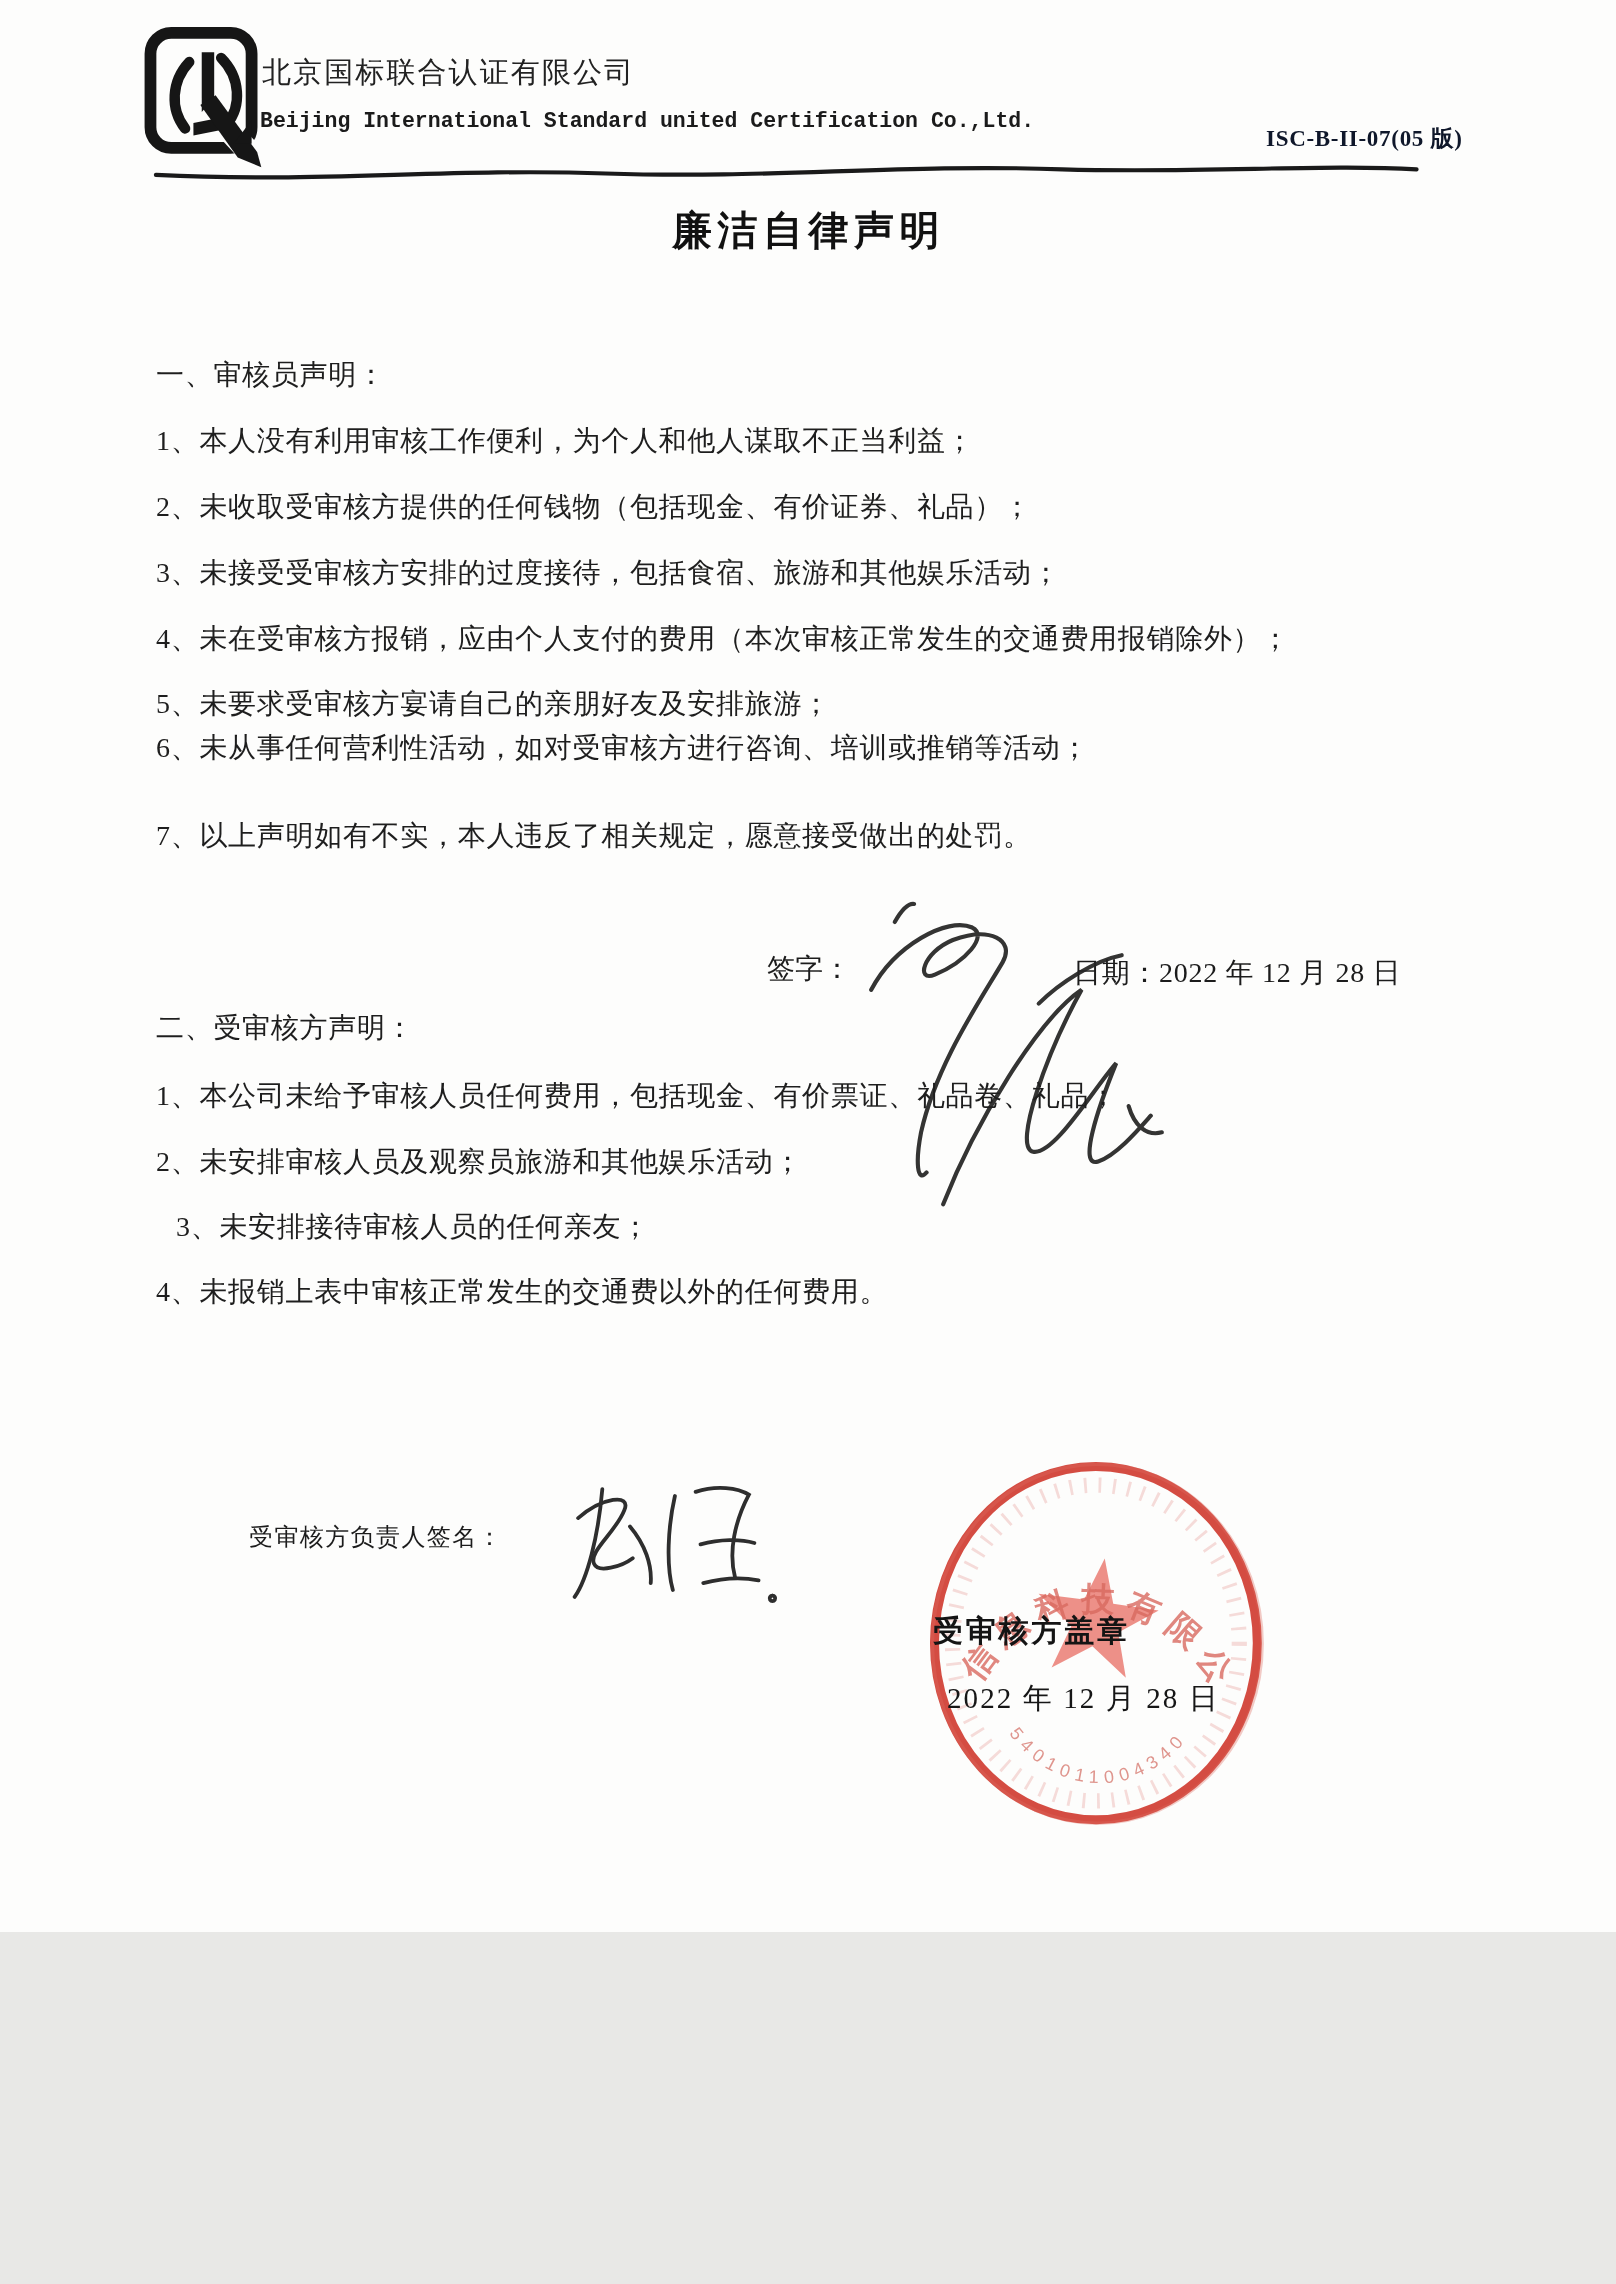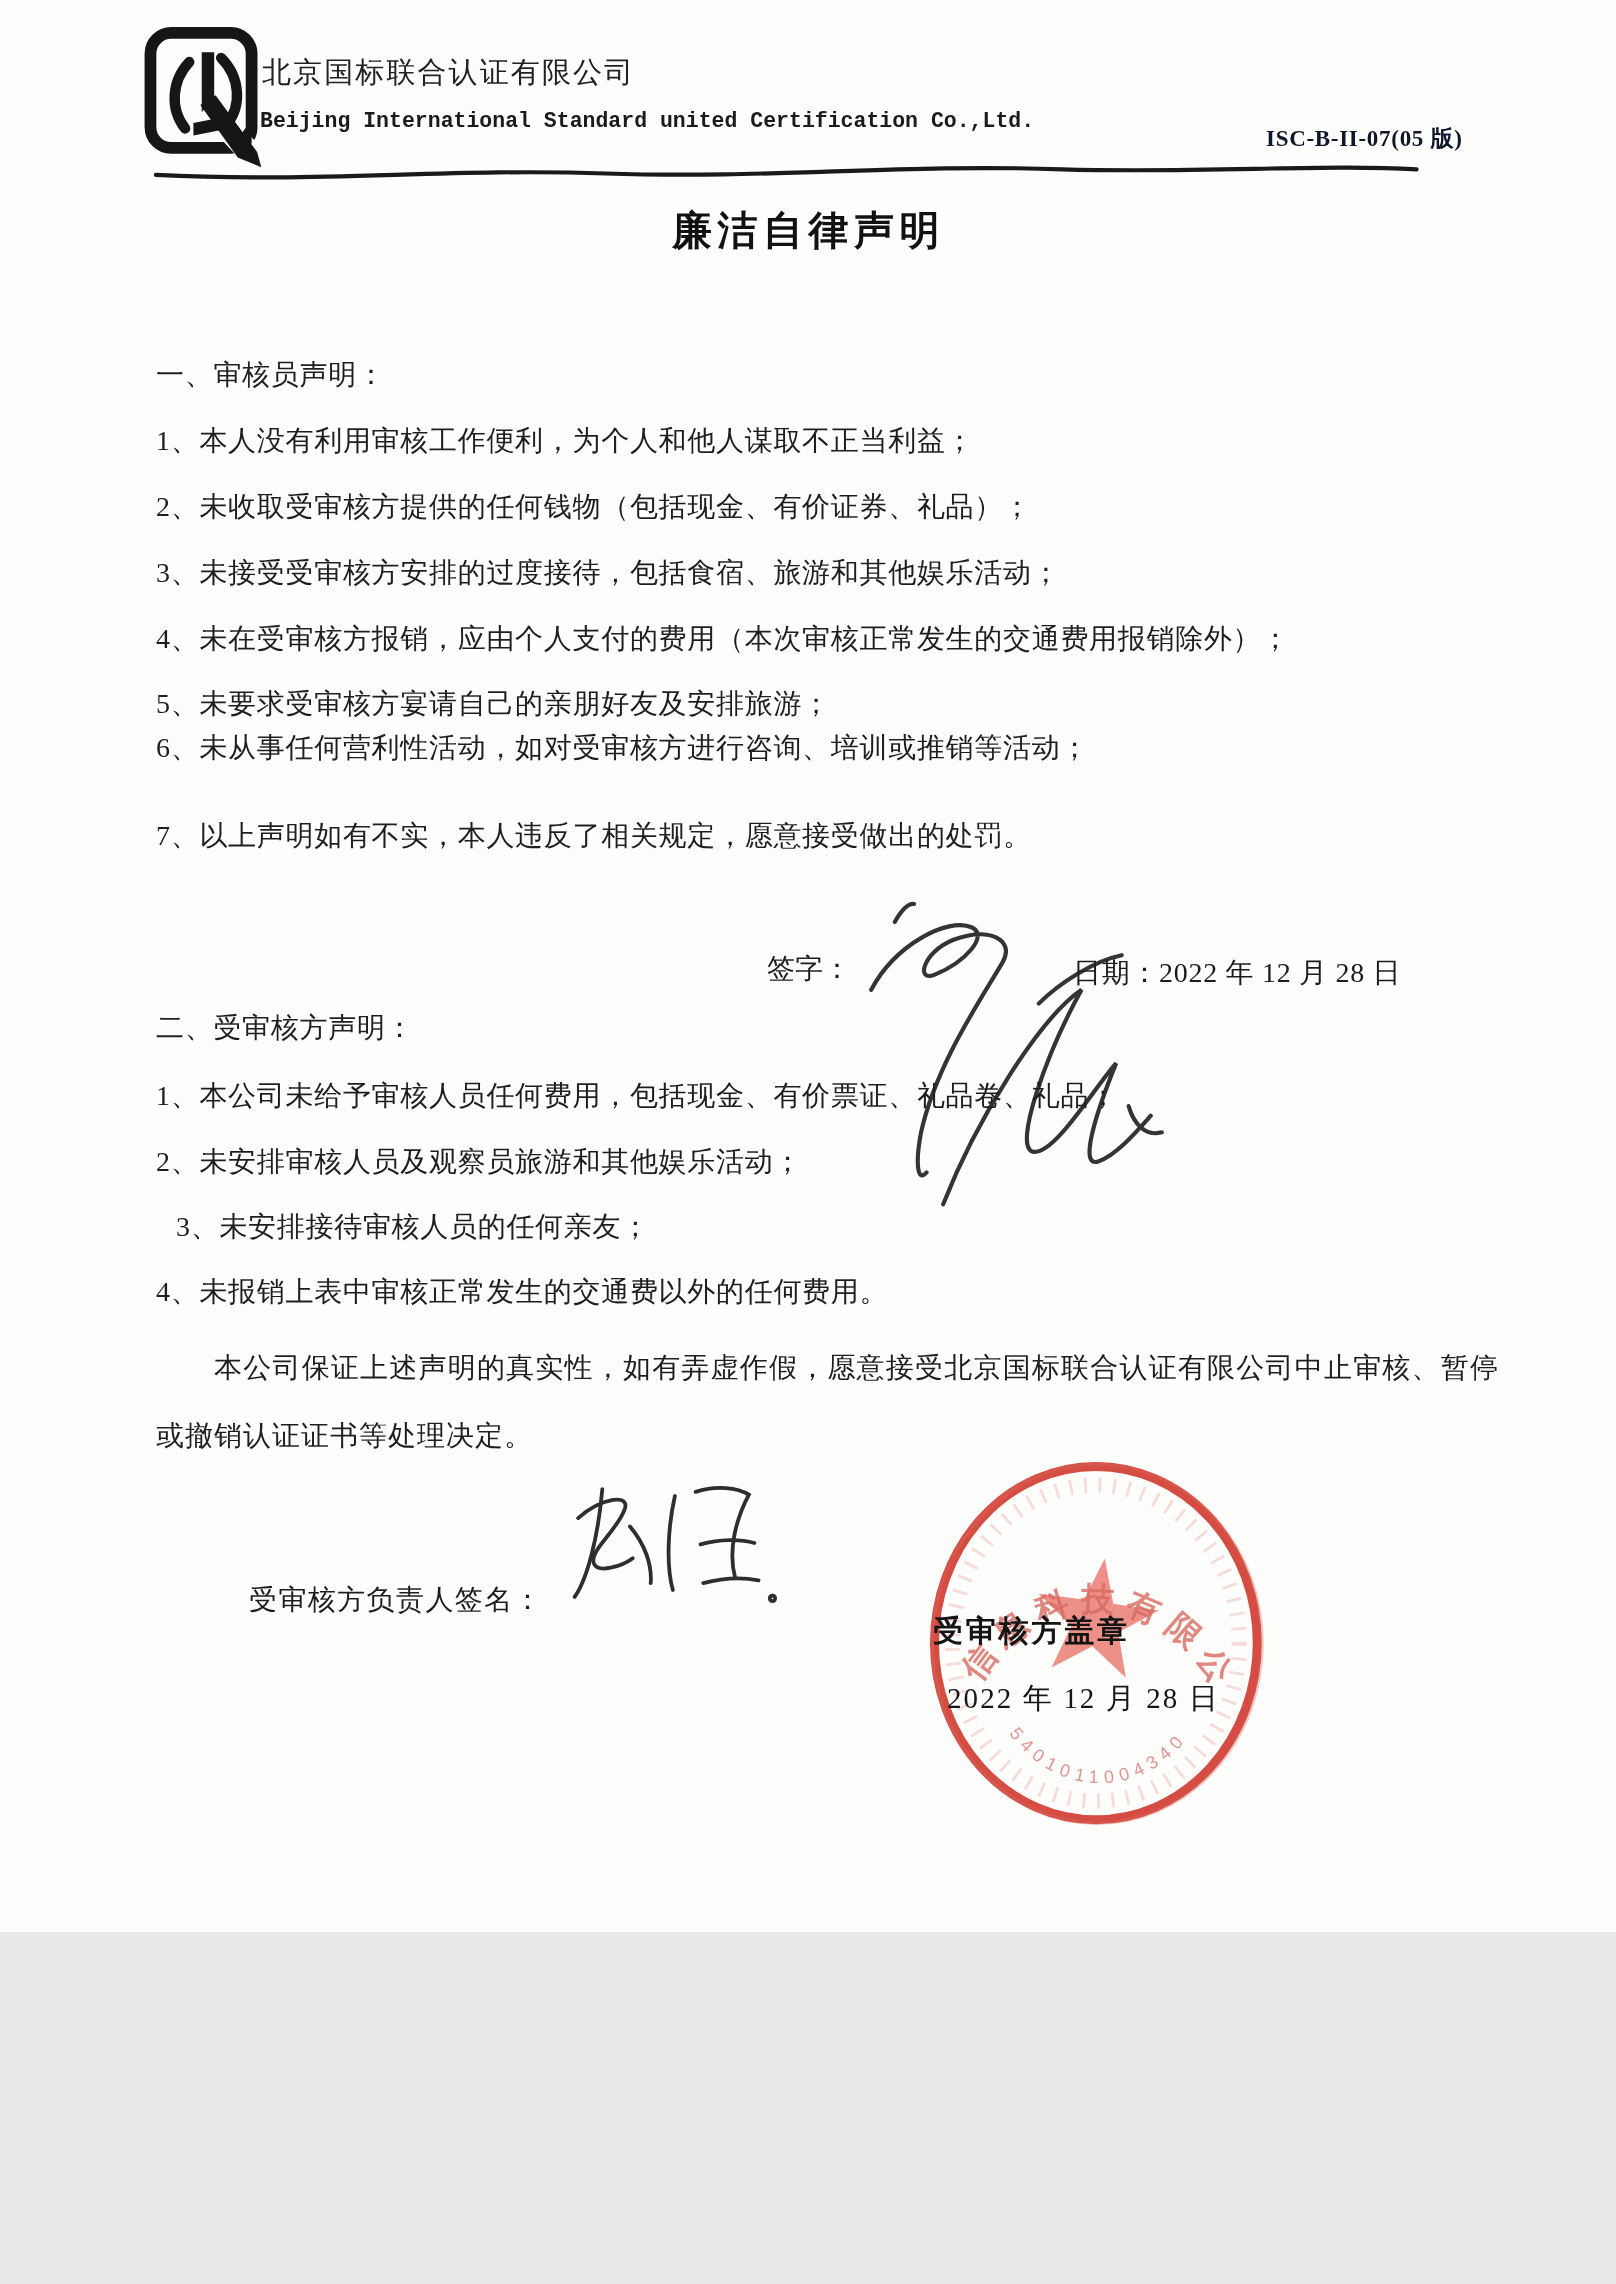--- a/index.html
+++ b/index.html
@@ -56,21 +56,21 @@
   .s2-i0{top:1077px;}
   .s2-i1{top:1143px;}
   .s2-i2{top:1208px;margin-left:20px;}
   .s2-i3{top:1273px;}
   .closing{
     left:156px;top:1334px;width:1343px;
     font-size:28px;letter-spacing:1px;line-height:68px;
     text-indent:58px;text-align:justify;color:#1e1e1e;
     white-space:normal;
   }
-  .sign2-label{left:249px;top:1581px;font-size:28px;letter-spacing:1.4px;white-space:nowrap;}
+  .sign2-label{left:249px;top:1521px;font-size:24px;letter-spacing:1.4px;white-space:nowrap;}
   
   .seal-label{
     left:933px;top:1611px;
     font-size:30px;font-weight:700;letter-spacing:2.8px;color:#141414;white-space:nowrap;
   }
   .seal-date{
     left:947px;top:1679px;
     font-size:29px;letter-spacing:2.1px;color:#161616;white-space:nowrap;
   }
   
@@ -145,21 +145,20 @@
       </g>
     </svg>
   </div>
 
   <div class="abs line s2-heading">二、受审核方声明：</div>
   <div class="abs line s2-i0">1、本公司未给予审核人员任何费用，包括现金、有价票证、礼品卷、礼品；</div>
   <div class="abs line s2-i1">2、未安排审核人员及观察员旅游和其他娱乐活动；</div>
   <div class="abs line s2-i2">3、未安排接待审核人员的任何亲友；</div>
   <div class="abs line s2-i3">4、未报销上表中审核正常发生的交通费以外的任何费用。</div>
 
-  <div class="abs closing">本公司保证上述声明的真实性，如有弄虚作假，愿意接受北京国标联合认证有限公司中止审核、暂停或撤销认证证书等处理决定。</div>
 
   <div class="abs sign2-label">受审核方负责人签名：</div>
 
   <div class="abs" style="left:547px;top:1460px;width:242px;height:166px;">
     <svg width="242" height="166" viewBox="0 0 350 240">
       <g fill="none" stroke="#1d1d1d" stroke-width="5.5" stroke-linecap="round" opacity="0.92">
         <path d="M45,84 C80,54 122,48 112,72 C100,104 60,132 68,150 C74,164 108,154 124,142"></path>
         <path d="M80,42 C74,112 58,172 40,198"></path>
         <path d="M120,96 C142,122 152,152 150,178"></path>
         <path d="M185,52 C175,96 172,152 182,188"></path>

